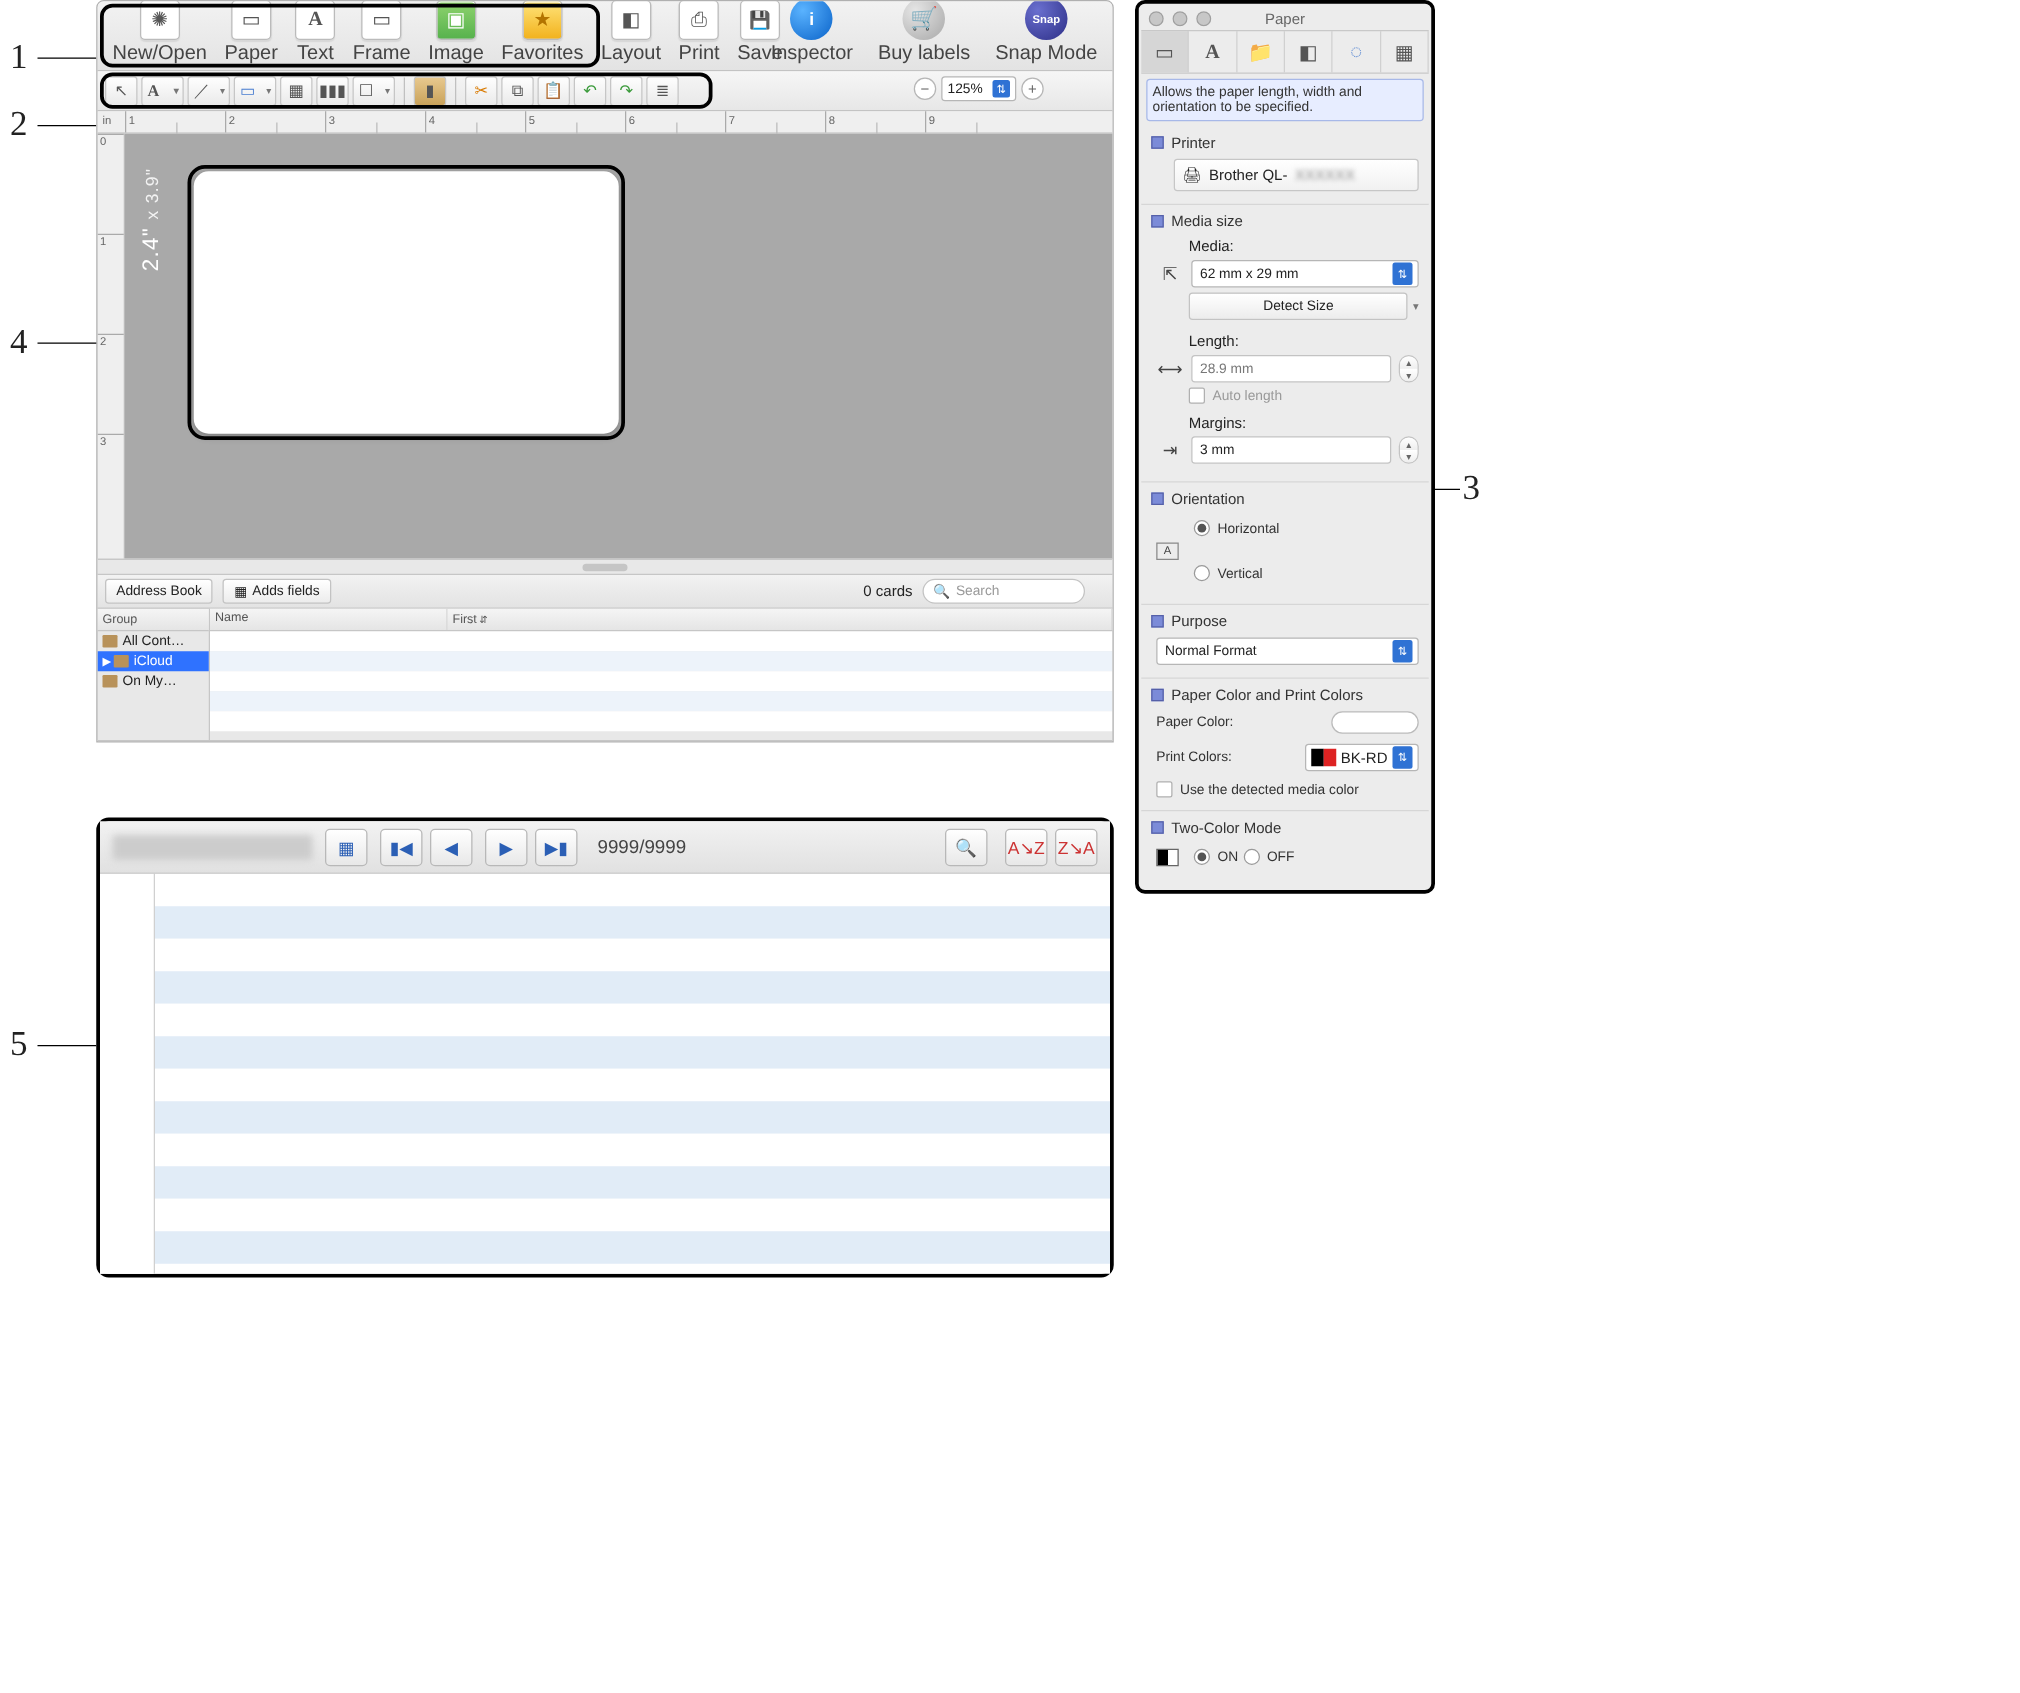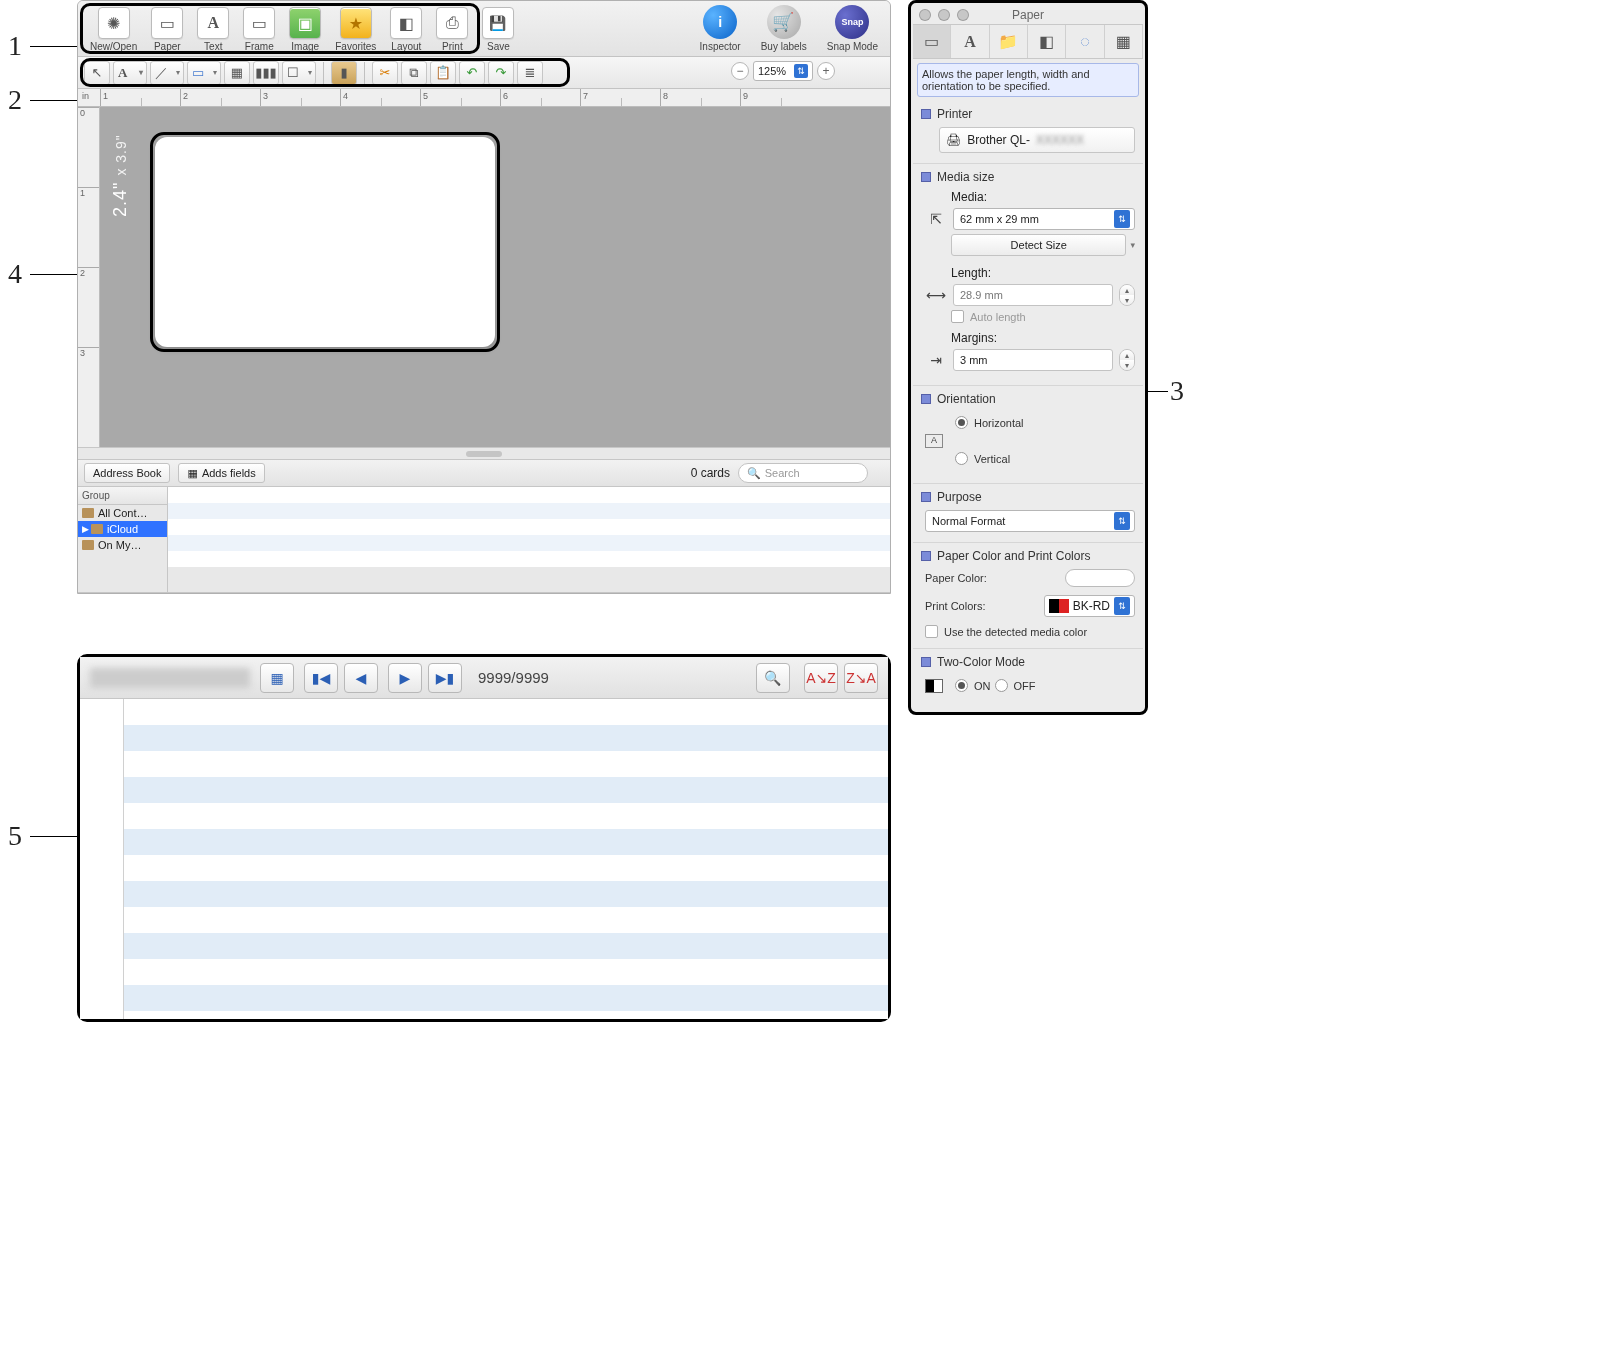--- a/index.html
+++ b/index.html
@@ -13,21 +13,21 @@
   .traffic { display:flex; gap:7px; margin-left:8px;}
   .dot { width:12px; height:12px; border-radius:50%; border:1px solid rgba(0,0,0,0.2);}
   .dot.red{background:#ff5f57;} .dot.yel{background:#ffbd2e;} .dot.grn{background:#28c940;}
   .dot.gray{background:#c7c7c7;}
   .win-title{position:absolute; left:0; right:0; text-align:center; font-size:13px; color:#555;}
   
   .cmd-toolbar { display:flex; align-items:flex-end; padding:4px 8px 2px 8px; background:linear-gradient(#f2f2f2,#e3e3e3); border-bottom:1px solid #c3c3c3; position:relative; height:56px;}
   .cmd-group-left{display:flex; gap:6px;}
   .cmd-btn{ display:flex; flex-direction:column; align-items:center; gap:2px; padding:2px 4px; cursor:default;}
   .cmd-icon{ width:32px; height:32px; background:#fff; border:1px solid #bbb; border-radius:4px; display:flex; align-items:center; justify-content:center; font-size:16px; color:#555; box-shadow:inset 0 1px 0 #fff, 0 1px 1px rgba(0,0,0,.08);}
-  .cmd-label{ font-size:10px; color:#444;}
+  .cmd-label{ font-size:16px; color:#444;}
   .cmd-right{ position:absolute; right:8px; bottom:2px; display:flex; gap:12px;}
   .circ{ width:34px; height:34px; border-radius:50%; display:flex; align-items:center; justify-content:center; color:#fff; font-weight:bold; font-size:14px;}
   .circ.blue{background:radial-gradient(circle at 30% 30%,#5ab3ff,#0a63c9);}
   .circ.gray{background:radial-gradient(circle at 30% 30%,#e5e5e5,#a8a8a8); color:#555;}
   .circ.purple{background:radial-gradient(circle at 30% 30%,#6a6fcf,#2d2f87);}
   .cmd-callout { position:absolute; left:2px; top:2px; right:410px; bottom:2px; border:3px solid #000; border-radius:10px; pointer-events:none;}
   
   .draw-toolbar{ height:32px; background:linear-gradient(#f6f6f6,#e7e7e7); border-bottom:1px solid #c3c3c3; display:flex; align-items:center; padding:0 6px; gap:3px; position:relative;}
   .tbtn{ width:26px; height:24px; border:1px solid #c6c6c6; border-radius:3px; background:linear-gradient(#fefefe,#eaeaea); display:flex; align-items:center; justify-content:center; font-size:13px; color:#555;}
   .tbtn.dd{ width:34px; justify-content:flex-start; padding-left:4px; position:relative;}
@@ -296,20 +296,27 @@
           <span class="grp-arrow">▶</span>
           <span class="grp-icon"></span>
           <span>iCloud</span>
         </div>
       <div class="grp-row">
           <span class="grp-icon"></span>
           <span>On My…</span>
         </div>
     </div>
     <div class="col-names">
+      <div class="names-head">
+        <div class="h" style="width:190px;">Name</div>
+        <div class="h" style="flex:1; display:flex; align-items:center; gap:2px;">
+            <span>First</span>
+            <span style="font-size:8px;">⇵</span>
+          </div>
+      </div>
       <div class="names-body">
         <div class="stripe even"></div>
         <div class="stripe odd"></div>
         <div class="stripe even"></div>
         <div class="stripe odd"></div>
         <div class="stripe even"></div>
       </div>
     </div>
   </div>
 </div>

